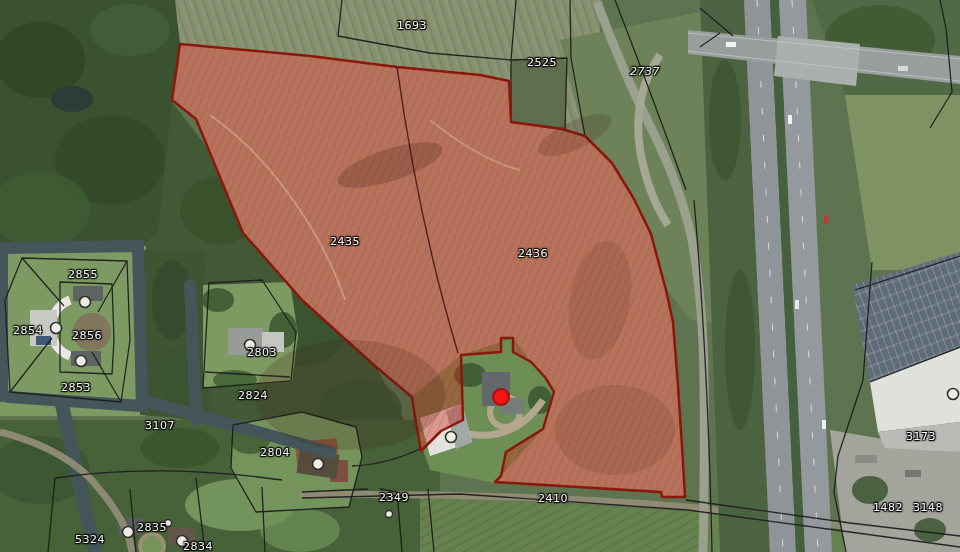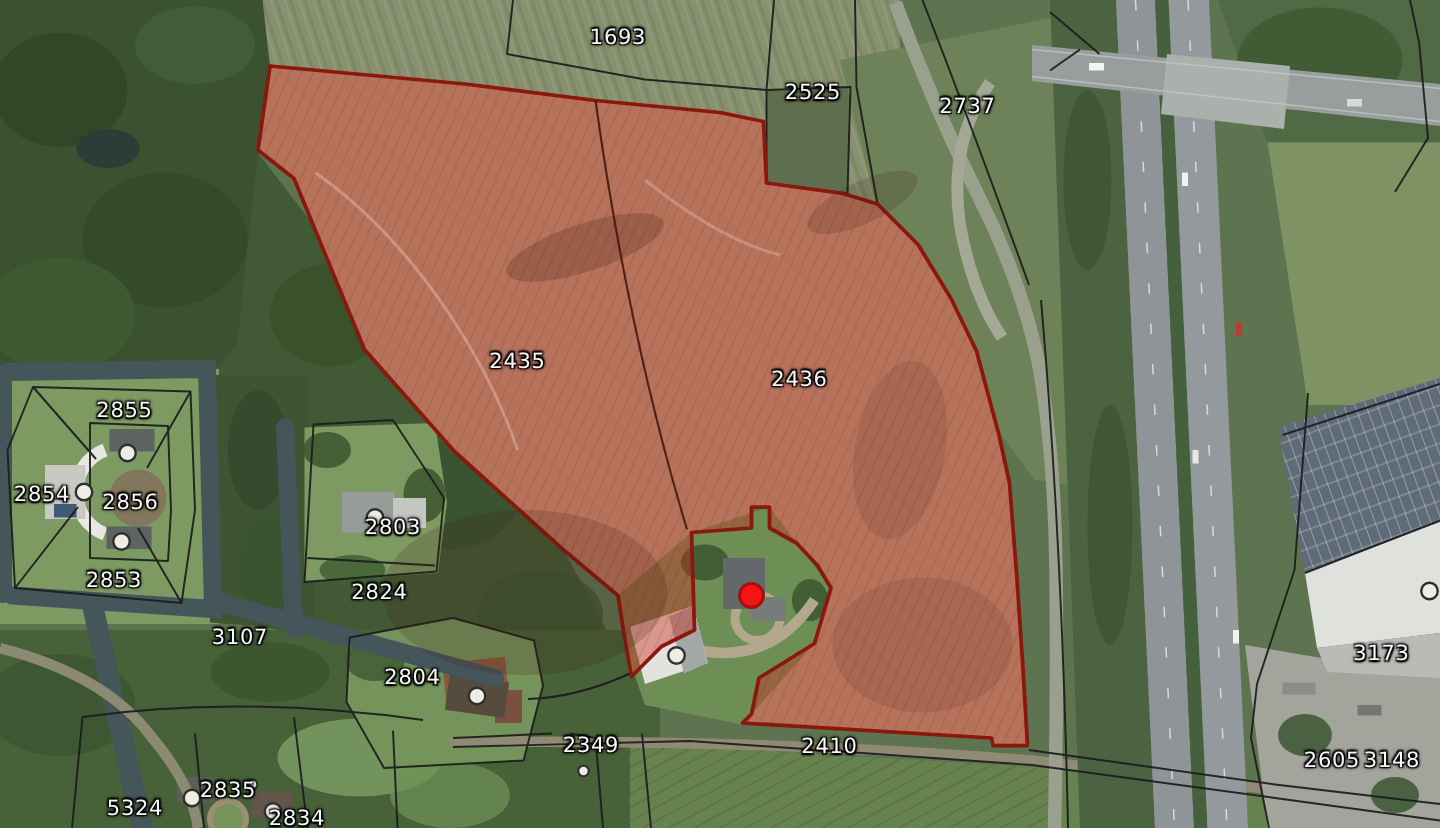--- a/index.html
+++ b/index.html
@@ -5,21 +5,21 @@
   html,body{margin:0;padding:0;background:#222;}
   #map-viewport{
     position:relative;width:960px;height:552px;overflow:hidden;
     font-family:"DejaVu Sans","Liberation Sans",sans-serif;
     background:#6b7f58;
   }
   #map-viewport svg{position:absolute;left:0;top:0;}
   #labels-layer{position:absolute;left:0;top:0;width:100%;height:100%;pointer-events:none;}
   .parcel-label{
     position:absolute;transform:translate(-50%,-50%);
-    font-size:14px;letter-spacing:.5px;color:#f7f7f7;white-space:nowrap;
+    font-size:11px;letter-spacing:.5px;color:#f7f7f7;white-space:nowrap;
     text-shadow:-1px -1px 1px #000,1px -1px 1px #000,-1px 1px 1px #000,1px 1px 1px #000,0 0 3px #000;
   }
 </style>
 </head>
 <body>
 
 <div id="map-viewport">
   <svg width="960" height="552" viewBox="0 0 960 552">
     <defs>
       <pattern id="plow" width="7" height="7" patternTransform="rotate(24)" patternUnits="userSpaceOnUse">
@@ -207,33 +207,33 @@
         <circle cx="953" cy="394" r="5.5" fill="#efece3" stroke="#2f2f2f" stroke-width="1.6"></circle>
         <circle cx="389" cy="514" r="3.5" fill="#efece3" stroke="#2f2f2f" stroke-width="1.4"></circle>
         <circle cx="168" cy="523" r="3.5" fill="#efece3" stroke="#2f2f2f" stroke-width="1.4"></circle>
         <circle cx="501" cy="397" r="8" fill="#f51414" stroke="#a50f0f" stroke-width="2"></circle>
       </g>
   </svg>
 
   <div id="labels-layer">
       <span class="parcel-label" style="left: 412px; top: 25px;">1693</span>
       <span class="parcel-label" style="left: 542px; top: 62px;">2525</span>
-      <span class="parcel-label" style="left: 645px; top: 71px;">2737</span>
+      <span class="parcel-label" style="left: 645px; top: 71px; font-style: italic;">2737</span>
       <span class="parcel-label" style="left: 345px; top: 203px; margin-top: 38px;">2435</span>
       <span class="parcel-label" style="left: 533px; top: 253px;">2436</span>
       <span class="parcel-label" style="left: 83px; top: 274px;">2855</span>
       <span class="parcel-label" style="left: 28px; top: 330px;">2854</span>
       <span class="parcel-label" style="left: 87px; top: 335px;">2856</span>
       <span class="parcel-label" style="left: 262px; top: 352px;">2803</span>
       <span class="parcel-label" style="left: 160px; top: 378px; margin-top: 47px;">3107</span>
       <span class="parcel-label" style="left: 253px; top: 384px; margin-top: 11px;">2824</span>
       <span class="parcel-label" style="left: 76px; top: 387px;">2853</span>
       <span class="parcel-label" style="left: 275px; top: 452px;">2804</span>
       <span class="parcel-label" style="left: 394px; top: 497px;">2349</span>
       <span class="parcel-label" style="left: 553px; top: 498px;">2410</span>
       <span class="parcel-label" style="left: 921px; top: 436px;">3173</span>
-      <span class="parcel-label" style="left: 888px; top: 507px;">2605</span>
+      <span class="parcel-label" style="left: 888px; top: 507px;">1482</span>
       <span class="parcel-label" style="left: 928px; top: 507px; text-align: right;">3148</span>
       <span class="parcel-label" style="left: 152px; top: 527px;">2835</span>
       <span class="parcel-label" style="left: 90px; top: 539px;">5324</span>
       <span class="parcel-label" style="left: 198px; top: 546px;">2834</span>
     </div>
 </div>
 
 </body></html>

